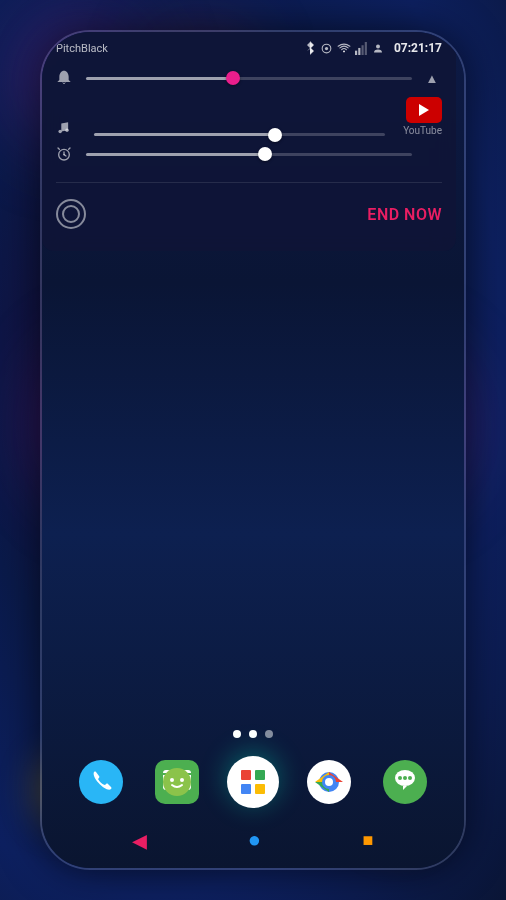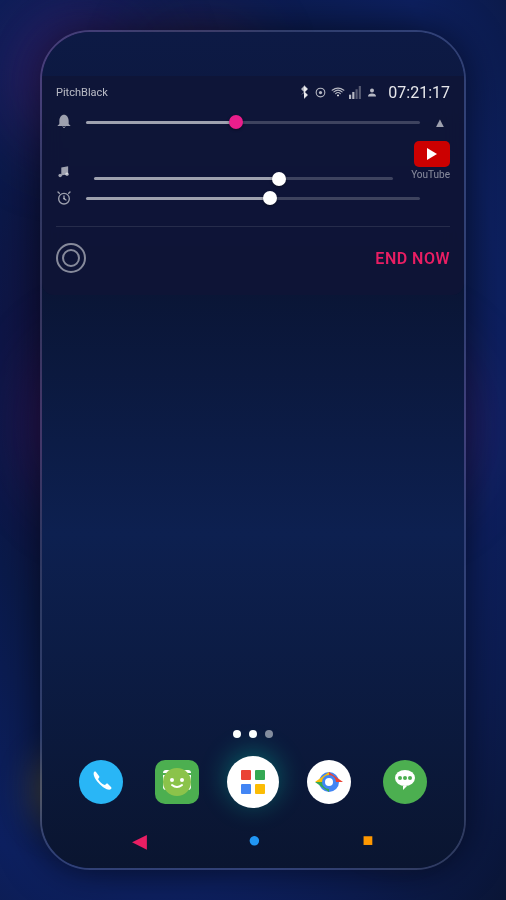--- a/index.html
+++ b/index.html
@@ -47,27 +47,26 @@
       width: 100%;
       height: 100%;
       background: linear-gradient(180deg, #0d1a45 0%, #0a1535 30%, #0d2050 60%, #0a1530 100%);
     }
 
     
     .notification-panel {
       position: absolute;
       top: 0;
       left: 0;
-      right: 0;
+      right: 8px;
       background: rgba(15, 20, 55, 0.88);
       border-radius: 0 0 12px 12px;
       padding-bottom: 16px;
       backdrop-filter: blur(10px);
       z-index: 20;
-      margin-top: 44px;
     }
 
     .panel-status-bar {
       display: flex;
       align-items: center;
       justify-content: space-between;
       padding: 8px 14px 4px;
       height: 28px;
     }
 
@@ -77,23 +76,23 @@
       font-weight: 400;
     }
 
     .status-icons {
       display: flex;
       align-items: center;
       gap: 4px;
     }
 
     .status-time {
-      font-size: 16px;
+      font-size: 12px;
       color: rgba(255,255,255,0.9);
-      font-weight: 400;
+      font-weight: 700;
       margin-left: 6px;
     }
 
     .slider-icon {
       width: 20px;
       text-align: center;
       color: rgba(255,255,255,0.6);
       font-size: 14px;
       flex-shrink: 0;
     }

